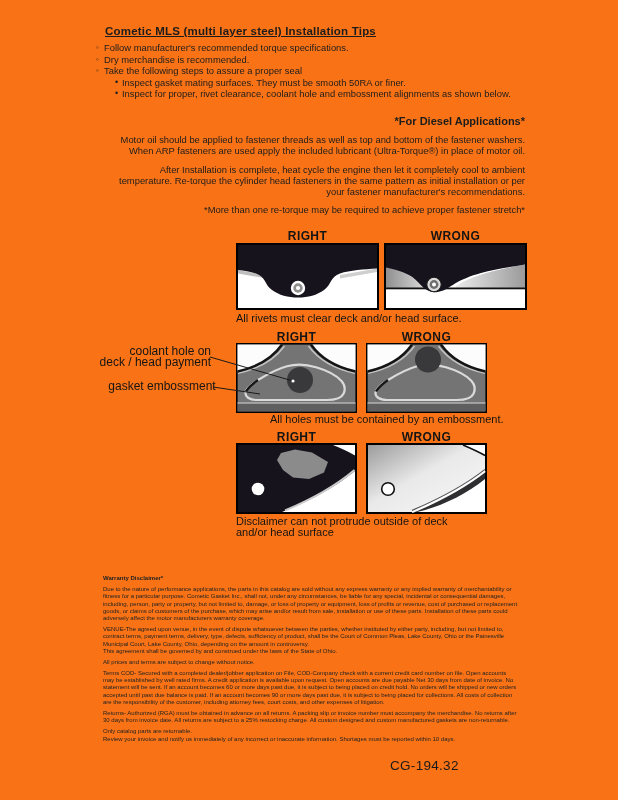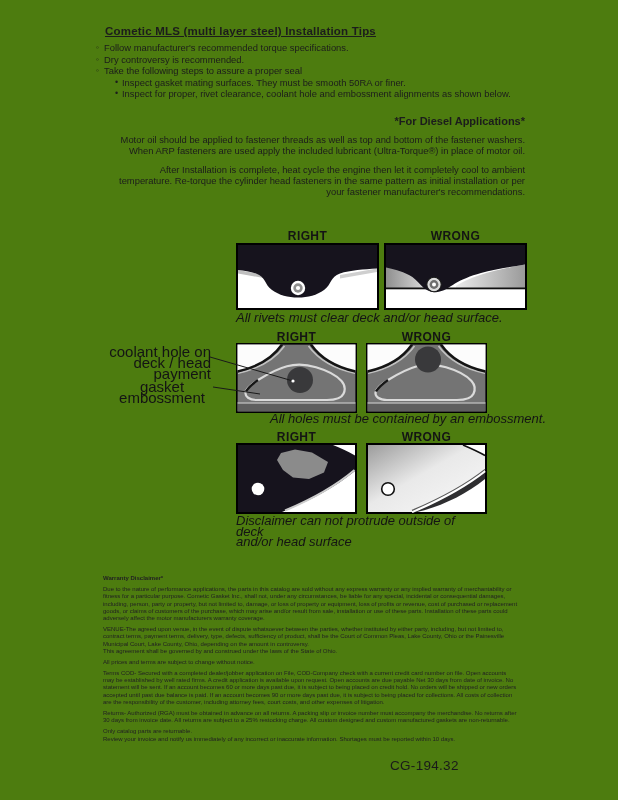--- a/index.html
+++ b/index.html
@@ -1,30 +1,30 @@
 <!DOCTYPE html>
 <html><head>
 <meta charset="utf-8">
 <style>
   html,body{margin:0;padding:0;background:#ffffff;}
-  .page{position:relative;width:618px;height:800px;background:#4d7c0f;overflow:hidden;
+  .page{position:relative;width:618px;height:800px;background:#f97316;overflow:hidden;
         font-family:"Liberation Sans", sans-serif;color:#1c1c1c;}
   .abs{position:absolute;}
   .title{left:105px;top:25px;font-size:11.5px;font-weight:bold;text-decoration:underline;letter-spacing:.2px;}
   .bullets{left:96px;top:42px;width:432px;font-size:9.4px;line-height:11.6px;}
   .bullet-row{display:flex;}
   .bullet-row .marker{width:8px;flex:0 0 8px;font-size:8px;line-height:11.6px;}
   .bullet-row.sub{margin-left:19px;}
   .bullet-row.sub .marker{width:7px;flex:0 0 7px;font-size:9px;}
   .diesel{left:105px;top:116px;width:420px;font-size:9.4px;line-height:10.9px;text-align:right;}
   .diesel h2{margin:0 0 7px 0;font-size:11px;font-weight:bold;}
   .diesel p{margin:8px 0 8px 0;}
   .dlabel{font-size:12px;font-weight:bold;letter-spacing:.4px;text-align:center;color:#141414;}
-  .cap{font-size:13px;line-height:10.6px;color:#141414;font-style:italic;}
-  .sidelabel{font-size:15px;line-height:11.2px;text-align:right;color:#141414;}
+  .cap{font-size:11px;line-height:10.6px;color:#141414;}
+  .sidelabel{font-size:12px;line-height:11.2px;text-align:right;color:#141414;}
   .dbox svg{display:block;}
   .disclaimer{left:103px;top:575px;width:416px;font-size:6px;line-height:7.35px;color:#222;}
   .disclaimer h3{margin:0 0 3.5px 0;font-size:6px;font-weight:bold;}
   .disclaimer p{margin:0 0 3.5px 0;}
   .disclaimer p.tight{margin-bottom:0;}
   .footer-code{left:390px;top:758px;font-size:13.5px;letter-spacing:.3px;color:#1a1a1a;}
 </style>
 </head>
 <body>
 
@@ -32,40 +32,41 @@
 
   <div class="abs title">Cometic MLS (multi layer steel) Installation Tips</div>
 
   <div class="abs bullets">
     <div class="bullet-row">
       <span class="marker">◦</span>
       <span>Follow manufacturer's recommended torque specifications.</span>
     </div>
     <div class="bullet-row">
       <span class="marker">◦</span>
-      <span>Dry controversy is recommended.</span>
+      <span>Dry merchandise is recommended.</span>
     </div>
     <div class="bullet-row">
       <span class="marker">◦</span>
       <span>Take the following steps to assure a proper seal</span>
     </div>
     <div class="bullet-row sub">
       <span class="marker">•</span>
       <span>Inspect gasket mating surfaces.  They must be smooth 50RA or finer.</span>
     </div>
     <div class="bullet-row sub">
       <span class="marker">•</span>
       <span>Inspect for proper, rivet clearance, coolant hole and embossment alignments as shown below.</span>
     </div>
   </div>
 
   <div class="abs diesel">
     <h2>*For Diesel Applications*</h2>
     <p>Motor oil should be applied to fastener threads as well as top and bottom of the fastener washers. When ARP fasteners are used apply the included lubricant (Ultra-Torque®) in place of motor oil.</p>
     <p>After Installation is complete, heat cycle the engine then let it completely cool to ambient temperature. Re-torque the cylinder head fasteners in the same pattern as initial installation or per your fastener manufacturer's recommendations.</p>
+    <p>*More than one re-torque may be required to achieve proper fastener stretch*</p>
   </div>
 
   <div class="abs dlabel" style="left:236px;top:229px;width:143px;">RIGHT</div>
   <div class="abs dlabel" style="left:384px;top:229px;width:143px;">WRONG</div>
 
   <div class="abs dbox" style="left:236px;top:243px;">
     <svg width="143" height="67" viewBox="0 0 143 67">
       <rect x="1" y="1" width="141" height="65" fill="#ffffff" stroke="#000000" stroke-width="2"></rect>
       <path d="M2,27 L36,33 L36,36.5 L2,30.5 Z" fill="#bfbfbf"></path>
       <path d="M141,25.5 L104,32 L104,35.5 L141,29 Z" fill="#cfcfcf"></path>

